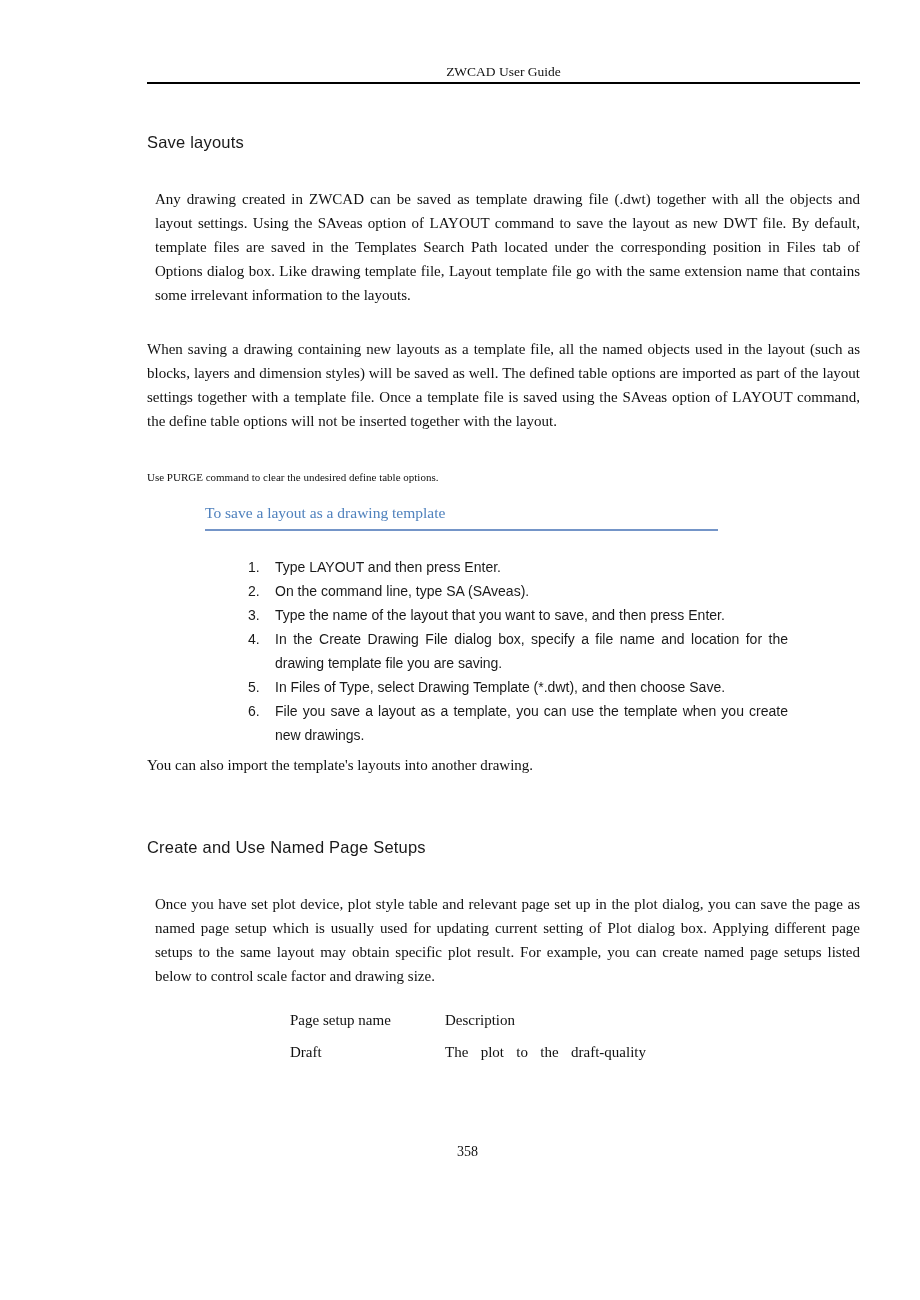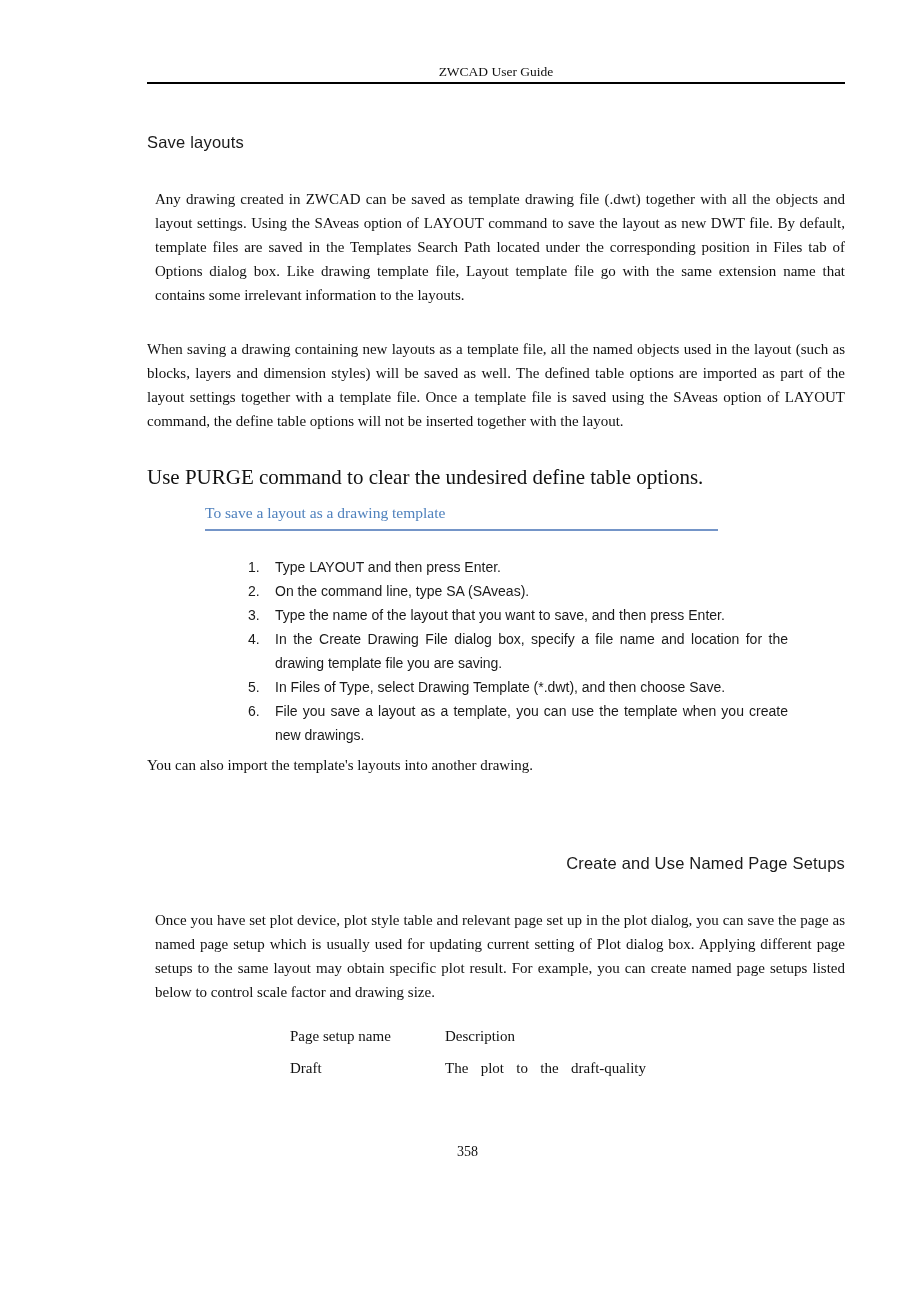--- a/index.html
+++ b/index.html
@@ -7,21 +7,21 @@
     padding: 0;
     background: #ffffff;
   }
   .page {
     position: relative;
     width: 920px;
     height: 1300px;
     background: #ffffff;
     overflow: hidden;
     box-sizing: border-box;
-    padding: 0 75px 0 147px;
+    padding: 0 60px 0 147px;
     color: #111111;
   }
   
   .doc-header {
     padding-top: 64px;
     border-bottom: 2px solid #000000;
     padding-bottom: 2px;
   }
   .doc-header .title {
     text-align: center;
@@ -33,35 +33,34 @@
   h1.sec-heading {
     font-family: "Liberation Sans", sans-serif;
     font-weight: 400;
     font-size: 16.5px;
     line-height: 21px;
     color: #1a1a1a;
     margin: 48px 0 0 0;
     letter-spacing: 0.2px;
   }
   h1.sec-heading.second {
-    margin-top: 76px;
-    text-align: right;
+    margin-top: 60px;
   }
   p.body {
     font-family: "Liberation Serif", serif;
     font-size: 15px;
     line-height: 24px;
     text-align: justify;
     margin: 30px 0 0 0;
     color: #111111;
   }
   p.body.first { margin-top: 34px; margin-left: 8px; }
   p.single {
     font-family: "Liberation Serif", serif;
-    font-size: 21px;
+    font-size: 11px;
     line-height: 24px;
     margin: 32px 0 0 0;
     color: #111111;
   }
   .proc-link {
     margin: 14px 0 0 58px;
     width: 513px;
     box-sizing: border-box;
     font-family: "Liberation Serif", serif;
     font-size: 15.5px;

